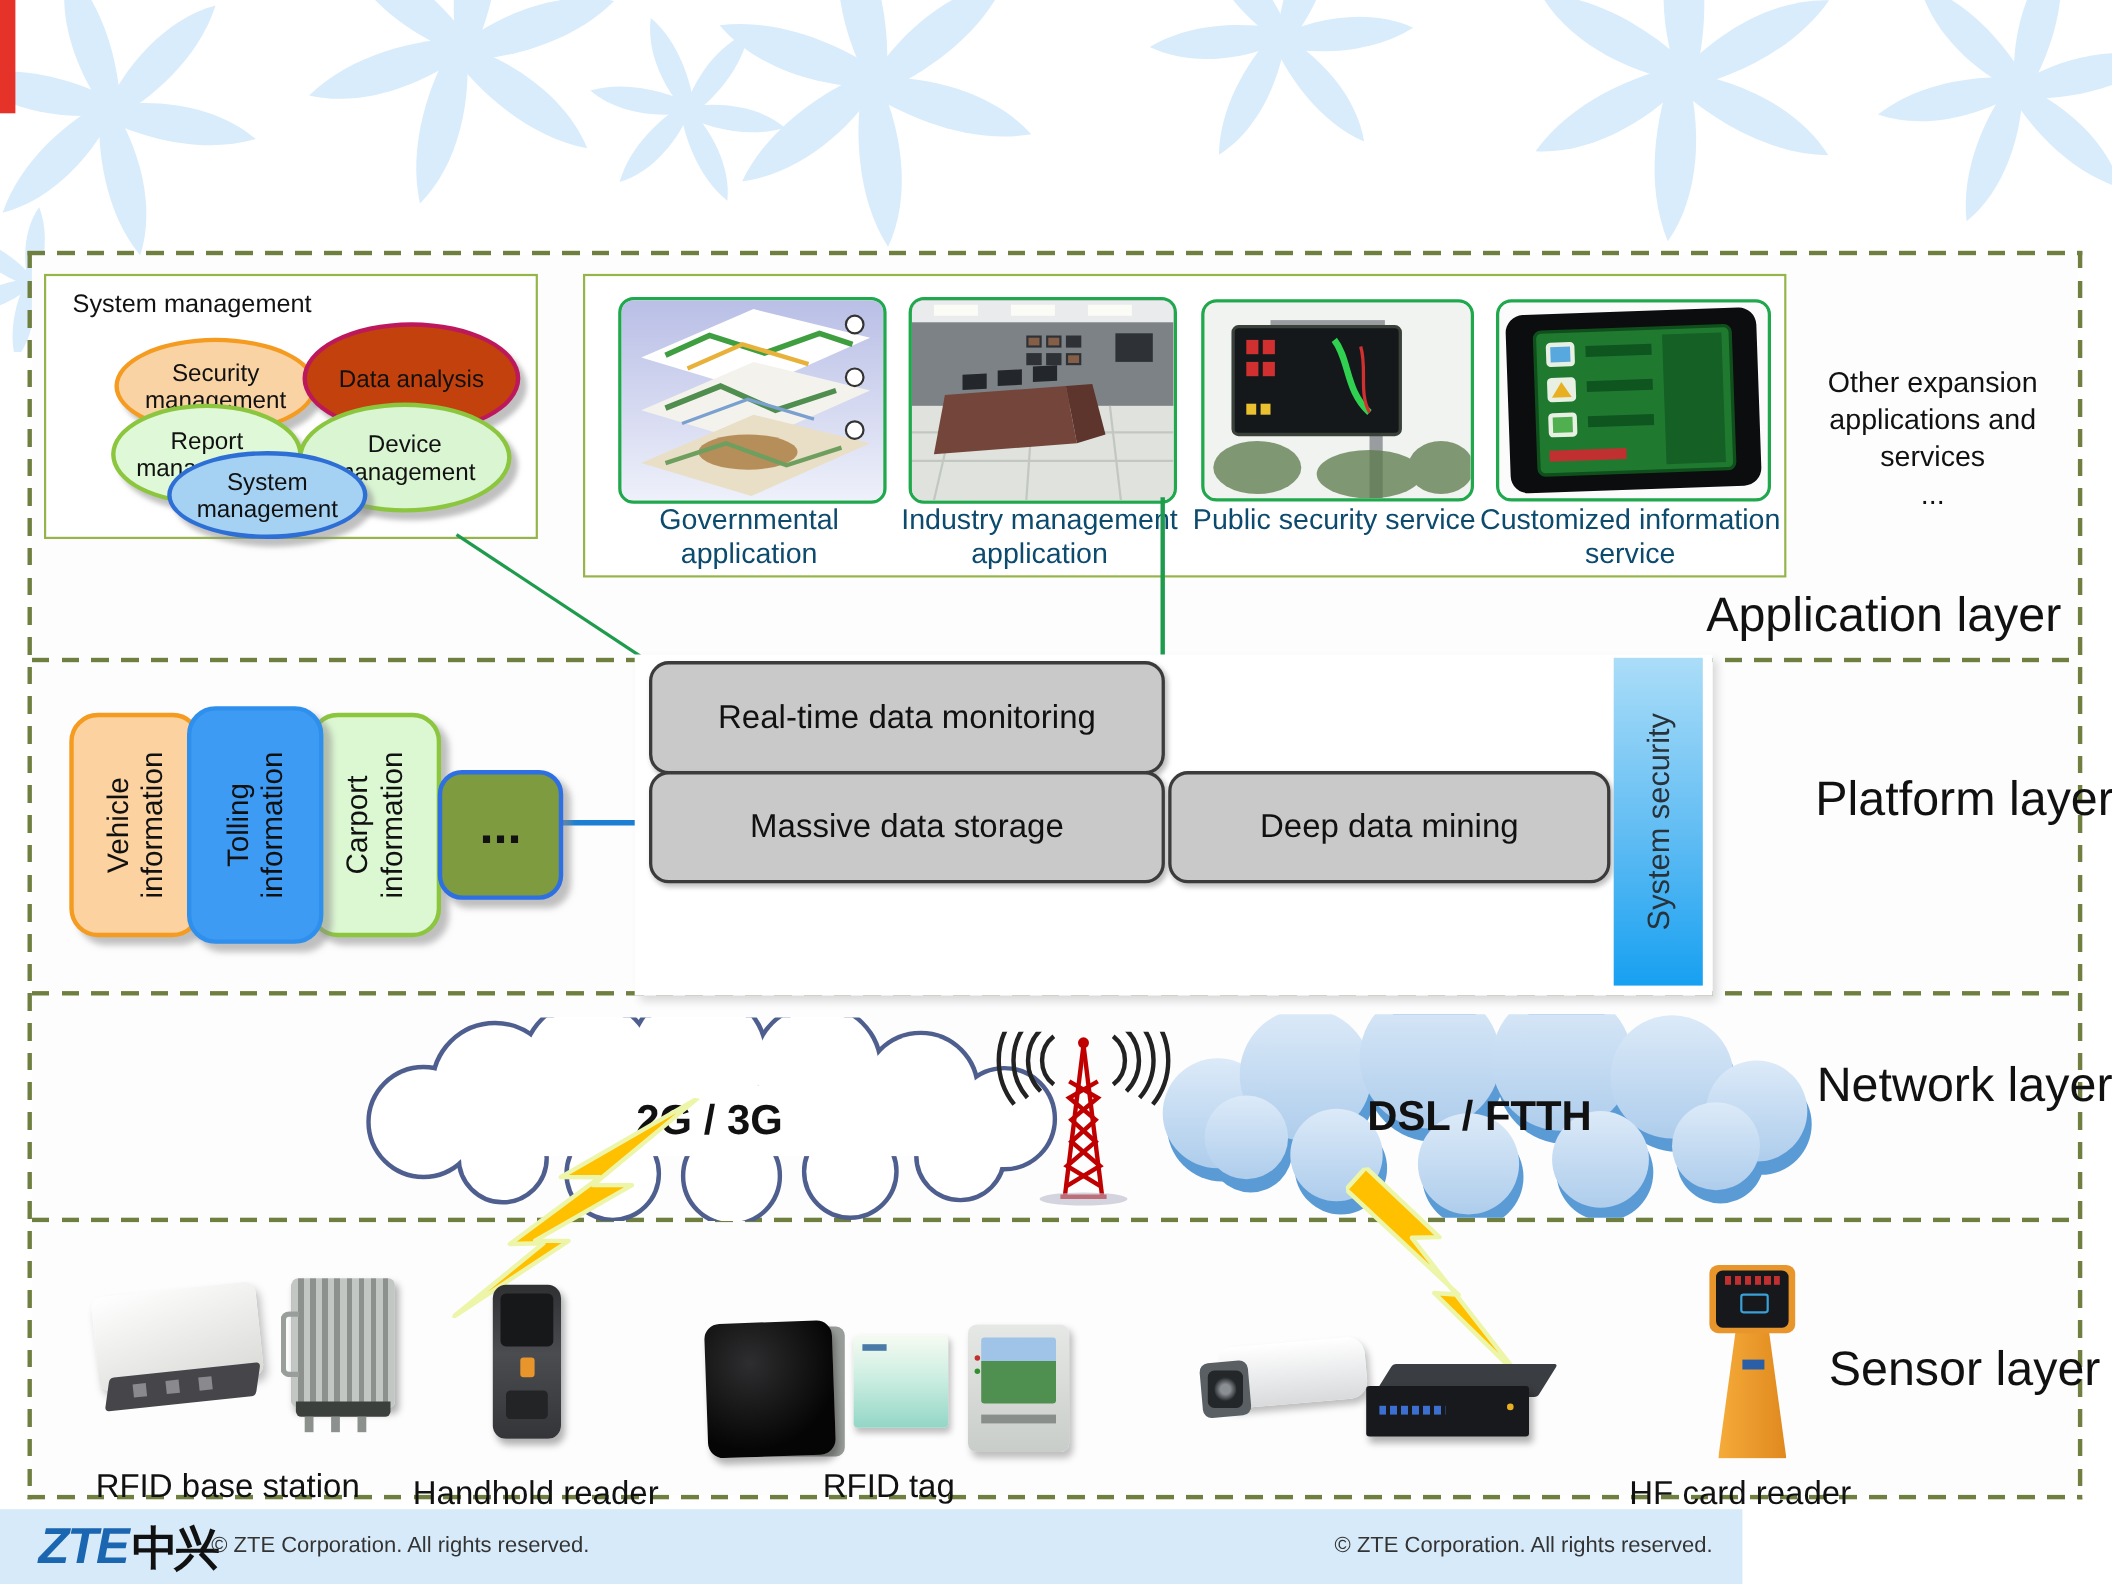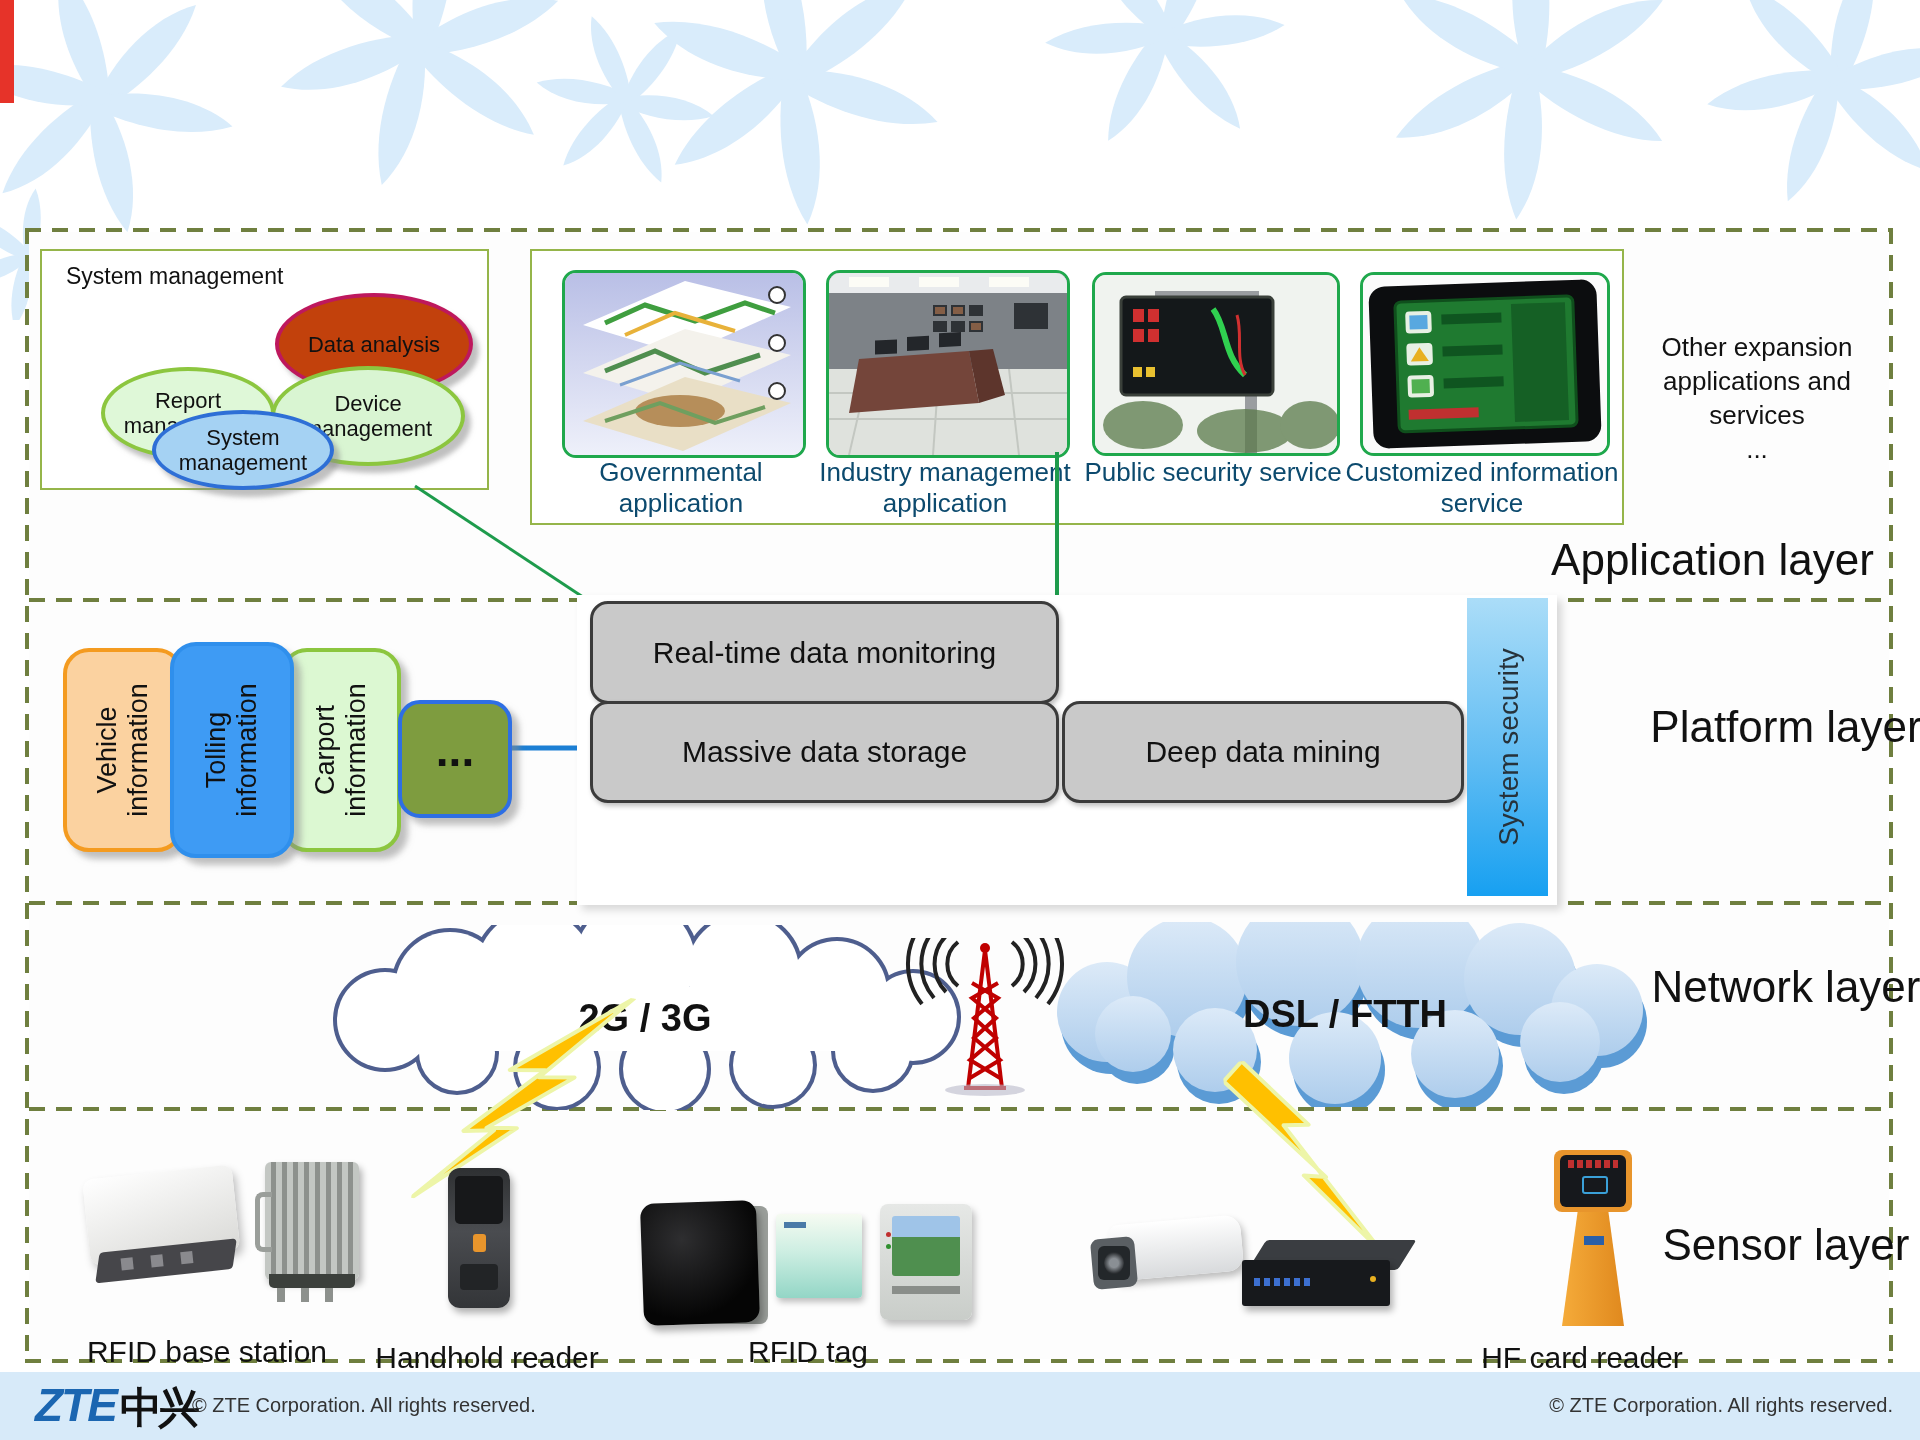--- a/index.html
+++ b/index.html
@@ -39,21 +39,21 @@
   .vtext{position:absolute;left:50%;top:50%;transform:translate(-50%,-50%) rotate(-90deg);
          text-align:center;font-size:27px;line-height:31px;color:#111;}
   .ib-vehicle{left:63px;top:648px;width:112px;height:196px;background:#FBD2A0;border:4px solid #F49B20;}
   .ib-tolling{left:170px;top:642px;width:116px;height:208px;background:#3E9BF4;border:4px solid #2F8FEC;z-index:2;}
   .ib-carport{left:281px;top:648px;width:112px;height:196px;background:#DCF8D2;border:4px solid #8CC63F;}
   .ib-dots{left:398px;top:700px;width:106px;height:110px;background:#7E9C3F;border:4px solid #2E6FE4;border-radius:22px;
            display:flex;align-items:center;justify-content:center;font-size:46px;font-weight:bold;color:#111;}
   
   .senscap{position:absolute;text-align:center;font-size:30px;color:#111;white-space:nowrap;}
   
-  .footer{position:absolute;left:0;top:1372px;width:1920px;height:68px;background:#D7EAF9;}
+  .footer{position:absolute;left:0;top:1372px;width:1552px;height:68px;background:#D7EAF9;padding-left:32px;}
   .zte{position:absolute;left:35px;top:6px;font-size:46px;font-weight:bold;font-style:italic;color:#1B66B1;letter-spacing:-2px;}
   .ztecn{position:absolute;left:120px;top:8px;font-size:42px;font-weight:bold;color:#111;letter-spacing:-4px;}
   .copy{position:absolute;top:22px;font-size:20px;color:#333;}
 </style>
 </head>
 <body>
 
 <div id="stage">
 
   <svg class="abs" style="left:0;top:0" width="1920" height="320" viewBox="0 0 1920 320">
@@ -86,20 +86,23 @@
   <div class="hdash" style="left:25px;top:1359px;width:1868px;"></div>
   <div class="vdash" style="left:25px;top:228px;height:1135px;"></div>
   <div class="vdash" style="left:1889px;top:228px;height:1135px;"></div>
 
   <div class="hdash" style="left:29px;top:598px;width:1860px;"></div>
   <div class="hdash" style="left:29px;top:901px;width:1860px;"></div>
   <div class="hdash" style="left:29px;top:1107px;width:1860px;"></div>
 
   <div class="smbox">
     <div class="smlabel">System management</div>
+    <div class="ell el-security">
+        <span>Security management</span>
+      </div>
     <div class="ell el-report">
         <span>Report management</span>
       </div>
     <div class="ell el-data">
         <span>Data analysis</span>
       </div>
     <div class="ell el-device">
         <span>Device management</span>
       </div>
     <div class="ell el-system">

